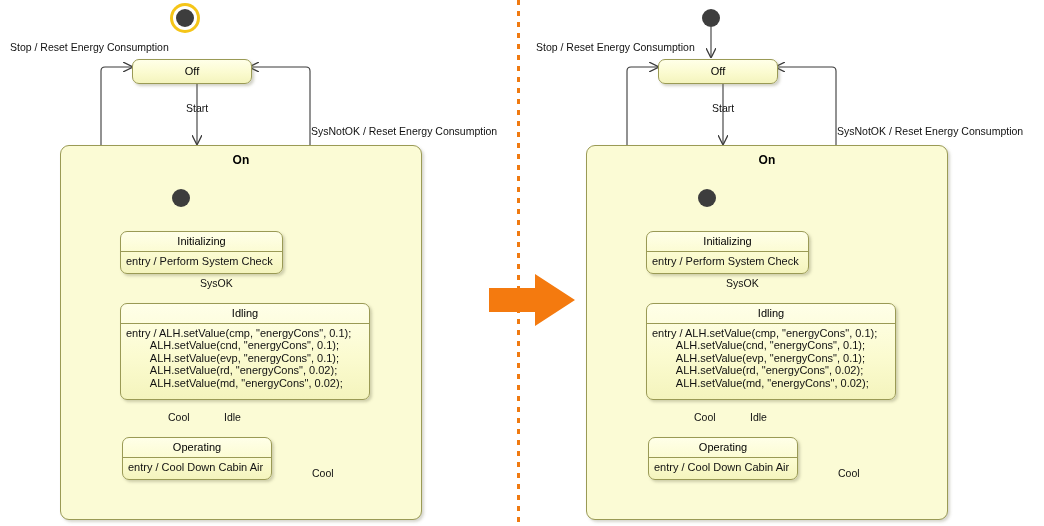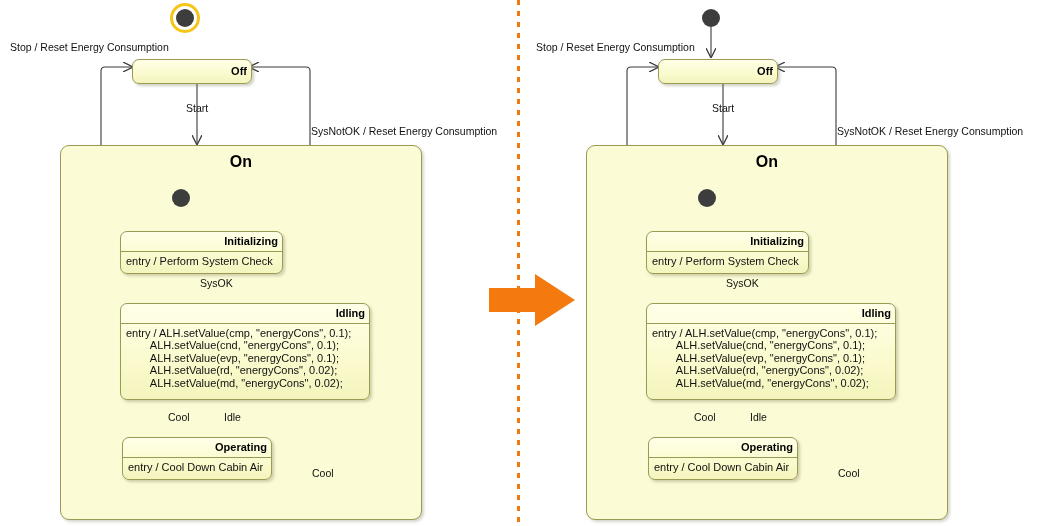--- a/index.html
+++ b/index.html
@@ -20,27 +20,27 @@
   
   #flow-arrow{position:absolute;left:489px;top:272px;width:86px;height:56px;}
 
   
   .wires{position:absolute;left:0;top:0;width:518px;height:526px;overflow:visible;}
 
   
   .composite{position:absolute;border:1px solid #9a9a55;border-radius:9px;
     background:#fbfbd5;box-shadow:2px 2px 3px rgba(120,120,90,.30);}
   .composite-title{position:absolute;left:0;right:0;top:7px;text-align:center;
-    font-size:16px;font-weight:bold;color:#000;letter-spacing:.1px;}
+    font-size:12px;font-weight:bold;color:#000;letter-spacing:.1px;}
 
   
   .state{position:absolute;border:1px solid #9a9a55;border-radius:7px;
     background:linear-gradient(to bottom,#ffffe8 0%,#fbfbd0 55%,#f4f4bd 100%);
     box-shadow:2px 2px 3px rgba(120,120,90,.35);overflow:hidden;}
-  .state-name{text-align:right;font-size:11px;font-weight:bold;color:#000;
+  .state-name{text-align:center;font-size:11px;font-weight:normal;color:#000;
     padding:3px 4px 3px;line-height:13px;}
   .state-divider{height:1px;background:#9a9a55;}
   .state-body{font-size:11px;line-height:12.4px;color:#111;padding:3px 5px 4px 5px;
     white-space:pre;}
 
   
   .state.simple .state-name{padding:5px 4px;}
 
   
   .initial{position:absolute;width:18px;height:18px;border-radius:50%;

